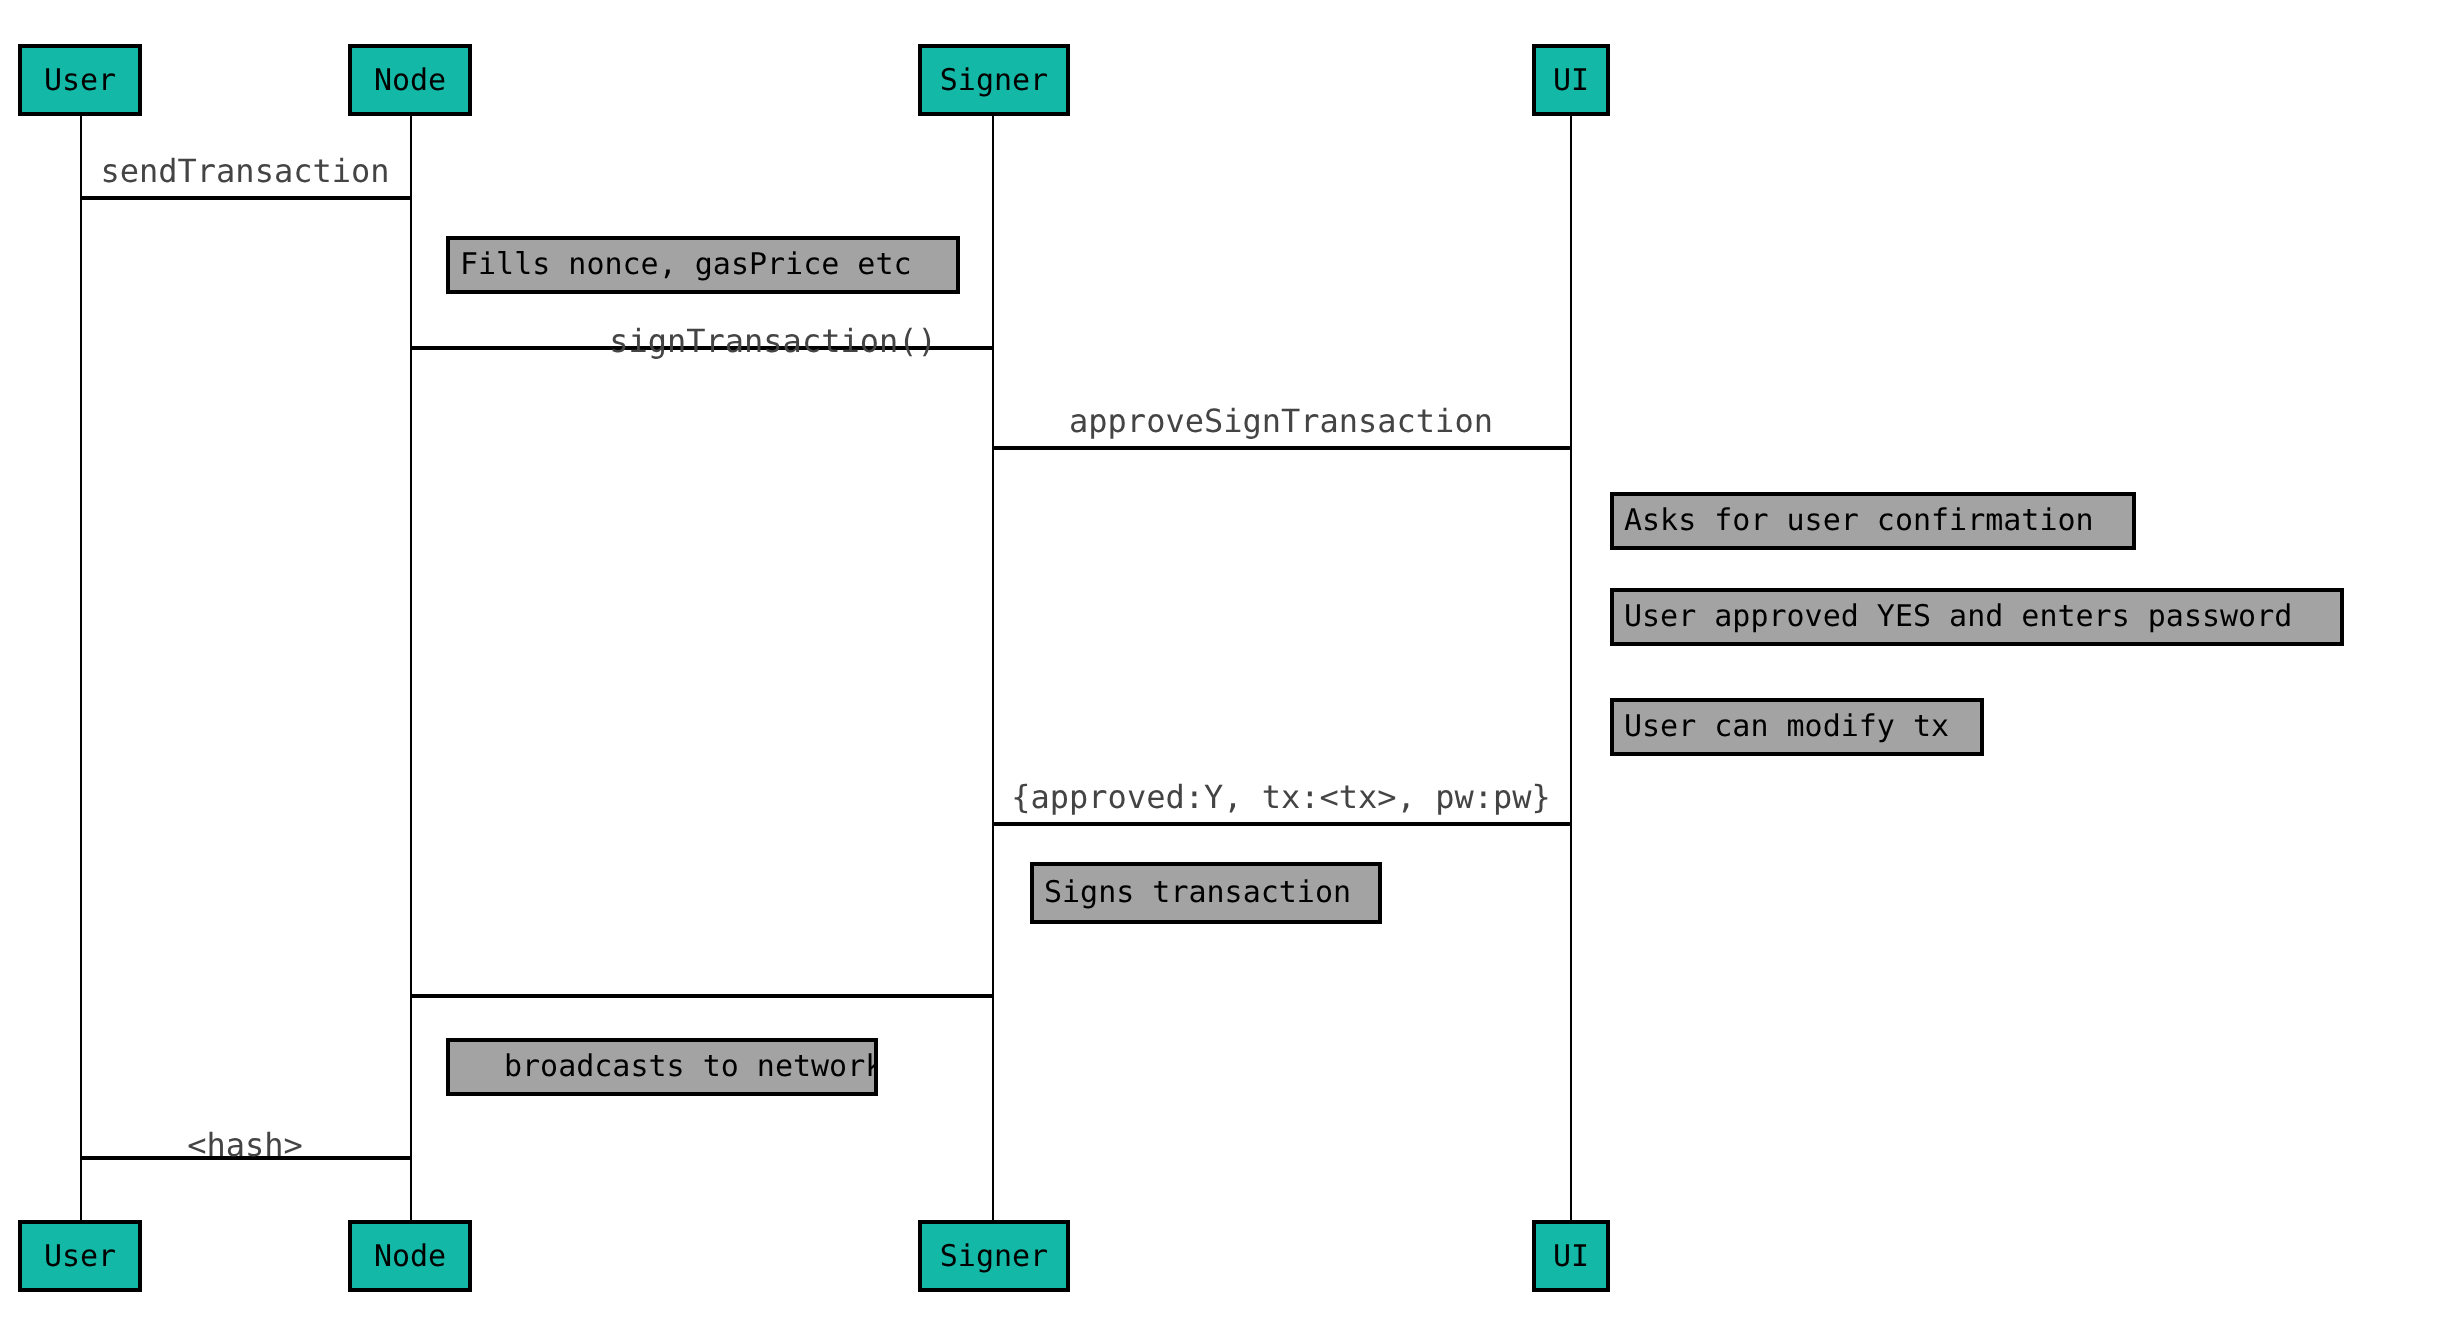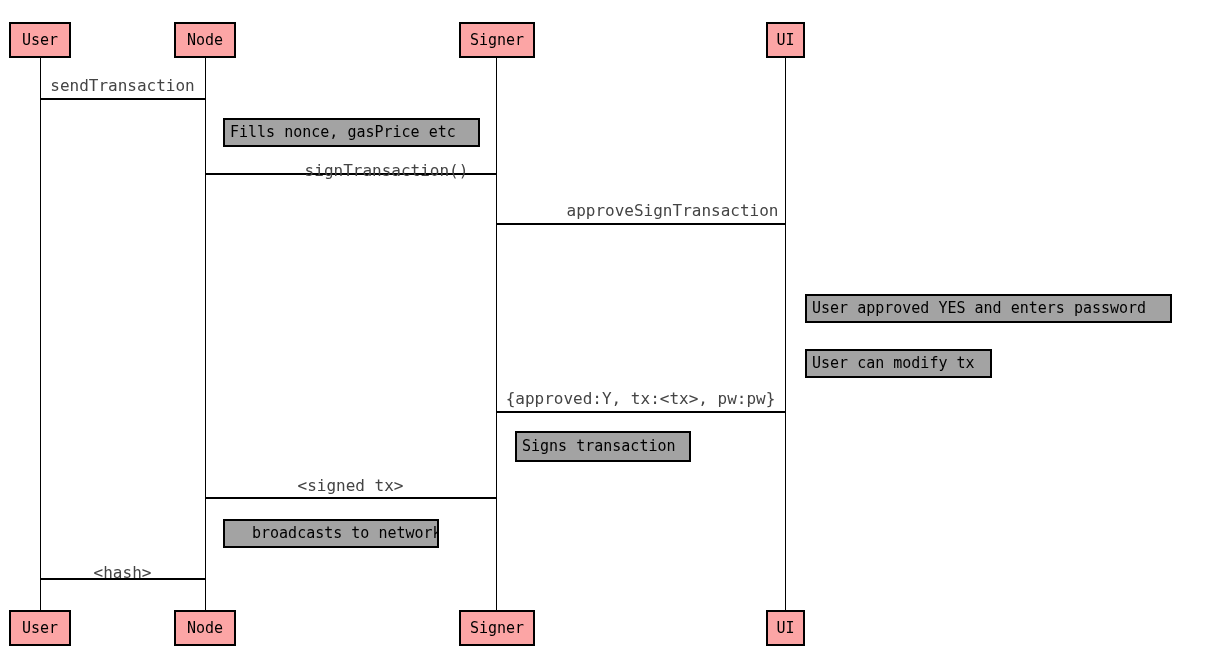--- a/index.html
+++ b/index.html
@@ -17,21 +17,21 @@
     height: 666px;
     background: #ffffff;
     overflow: hidden;
   }
 
   
   .participant {
     position: absolute;
     box-sizing: border-box;
     border: 2px solid #000000;
-    background: #fca5a5;
+    background: #14b8a6;
     display: flex;
     align-items: center;
     justify-content: center;
     font-size: 15px;
     line-height: 1;
     letter-spacing: 0px;
     white-space: nowrap;
     z-index: 5;
   }
 
@@ -95,34 +95,34 @@
   <div class="participant" style="left:174px; top:610px; width:62px; height:36px;">Node</div>
   <div class="participant" style="left:459px; top:610px; width:76px; height:36px;">Signer</div>
   <div class="participant" style="left:766px; top:610px; width:39px; height:36px;">UI</div>
 
   <div class="message-label" style="left:40px; top:78px; width:165px;">sendTransaction</div>
   <div class="message-line" style="left:40px; top:98px; width:166px;"></div>
 
   <div class="message-label" style="left:205px; top:163px; width:291px;margin-left:36px;">signTransaction()</div>
   <div class="message-line" style="left:205px; top:173px; width:292px;"></div>
 
-  <div class="message-label" style="left:496px; top:203px; width:289px;margin-left:32px;">approveSignTransaction</div>
+  <div class="message-label" style="left:496px; top:203px; width:289px;">approveSignTransaction</div>
   <div class="message-line" style="left:496px; top:223px; width:290px;"></div>
 
   <div class="message-label" style="left:496px; top:391px; width:289px;">{approved:Y, tx:&lt;tx&gt;, pw:pw}</div>
   <div class="message-line" style="left:496px; top:411px; width:290px;"></div>
 
-  <div class="message-label" style="left:205px; top:478px; width:291px;">&lt;signed tx&gt;</div>
   <div class="message-line" style="left:205px; top:497px; width:292px;"></div>
 
   <div class="message-label" style="left:40px; top:565px; width:165px;">&lt;hash&gt;</div>
   <div class="message-line" style="left:40px; top:578px; width:166px;"></div>
 
   <div class="note" style="left:223px; top:118px; width:257px; height:29px;">Fills nonce, gasPrice etc</div>
 
+  <div class="note" style="left:805px; top:246px; width:263px; height:29px;">Asks for user confirmation</div>
 
   <div class="note" style="left:805px; top:294px; width:367px; height:29px;">User approved YES and enters password</div>
 
   <div class="note" style="left:805px; top:349px; width:187px; height:29px;">User can modify tx</div>
 
   <div class="note" style="left:515px; top:431px; width:176px; height:31px;">Signs transaction</div>
 
   <div class="note" style="left:223px; top:519px; width:216px; height:29px;padding-left:27px;">broadcasts to network</div>
 
 </div>

